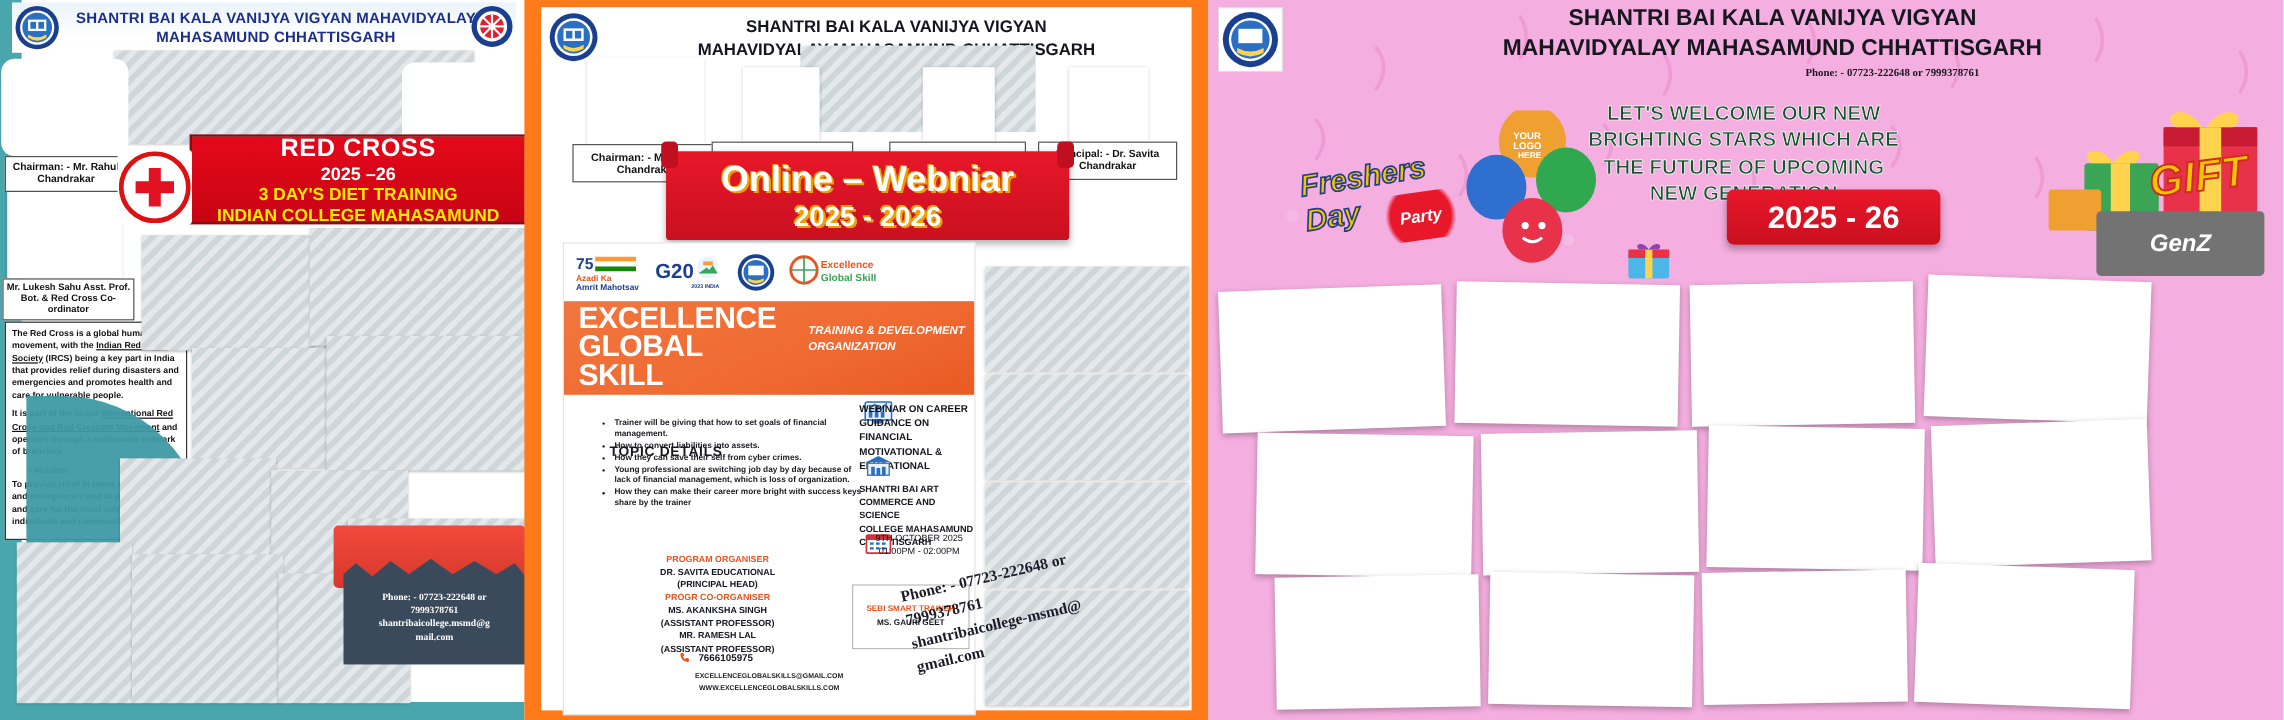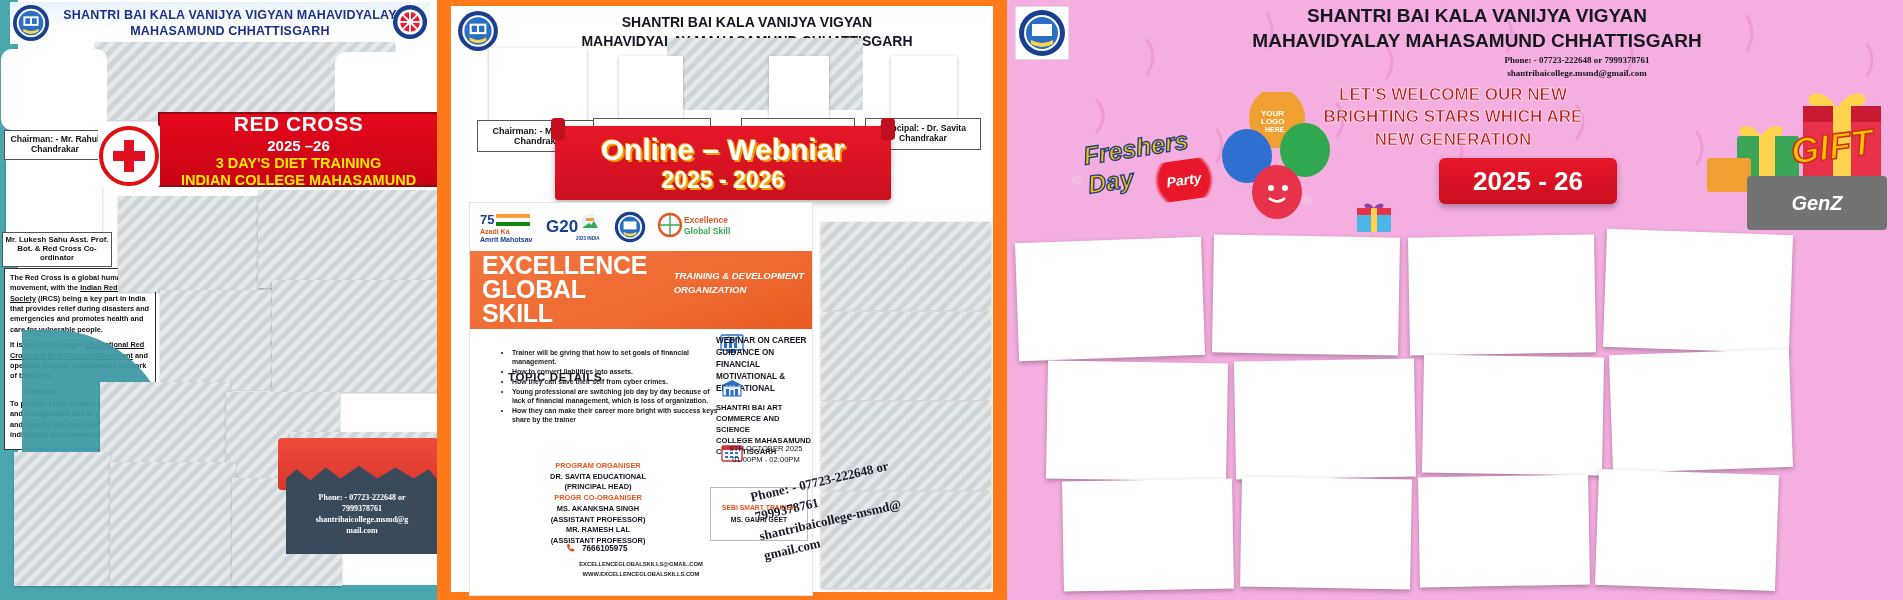--- a/index.html
+++ b/index.html
@@ -150,21 +150,21 @@
   #panel3{left:1007px;top:0;width:896px;height:600px;
      background:#f5aee0;}
   #p3-pat{left:0;top:0;width:896px;height:600px;opacity:.55;}
   #p3-logo{left:8px;top:6px;width:52px;height:52px;background:#fff;border:1px solid #ddd;}
   #p3-title{left:70px;top:4px;width:800px;height:50px;display:flex;flex-direction:column;
      align-items:center;justify-content:center;text-align:center;color:#17171f;
      font-weight:bold;font-size:19px;line-height:1.3;}
   #p3-contact{left:320px;top:54px;width:500px;text-align:center;color:#17171f;
      font-family:"Liberation Serif",serif;font-weight:bold;font-size:9px;line-height:1.45;}
   #p3-welcome{left:286px;top:84px;width:320px;text-align:center;
-     color:#b91c1c;font-weight:bold;font-size:17px;line-height:1.32;
+     color:#14532d;font-weight:bold;font-size:17px;line-height:1.32;
      -webkit-text-stroke:.6px #ffffff;}
   #p3-year{left:432px;top:158px;width:178px;height:46px;
      background:linear-gradient(180deg,#e8172a,#c9101f);border-radius:6px;
      display:flex;align-items:center;justify-content:center;color:#fff;
      font-size:26px;font-weight:bold;box-shadow:0 3px 6px rgba(0,0,0,.3);}
   #p3-freshers{left:78px;top:120px;width:150px;height:78px;
      display:flex;align-items:center;justify-content:center;
      color:#f5c400;font-size:25px;font-weight:bold;font-style:italic;
      transform:rotate(-9deg);-webkit-text-stroke:1.4px #1f3f8c;}
   #p3-party{left:140px;top:160px;width:74px;height:40px;
@@ -476,21 +476,20 @@
       <circle cx="26" cy="26" r="16" fill="#2a6fc4"></circle>
       <rect x="16" y="17" width="20" height="12" fill="#fff"></rect>
       <path d="M15 33 q11 6 22 0 l0 4 q-11 6 -22 0z" fill="#ffd34d"></path>
     </svg>
     <div class="abs" id="p3-title">
       <span>SHANTRI BAI KALA VANIJYA VIGYAN</span>
       <span>MAHAVIDYALAY MAHASAMUND CHHATTISGARH</span>
     </div>
     <div class="abs" id="p3-contact">
       <div>Phone: - 07723-222648 or 7999378761</div>
-      <div>shantribaicollege.msmd@gmail.com</div>
     </div>
 
     <svg class="abs" id="p3-balloons" viewBox="0 0 150 130">
       <ellipse cx="56" cy="26" rx="28" ry="30" fill="#f0a030"></ellipse>
       <ellipse cx="26" cy="64" rx="25" ry="27" fill="#2f6fd0"></ellipse>
       <ellipse cx="84" cy="58" rx="25" ry="27" fill="#2fa84f"></ellipse>
       <ellipse cx="56" cy="100" rx="25" ry="27" fill="#e8324a"></ellipse>
       <text x="40" y="24" font-size="8" fill="#fff" font-family="Liberation Sans" font-weight="bold">YOUR</text>
       <text x="40" y="32" font-size="8" fill="#fff" font-family="Liberation Sans" font-weight="bold">LOGO</text>
       <text x="44" y="40" font-size="7" fill="#fff" font-family="Liberation Sans" font-weight="bold">HERE</text>
@@ -503,20 +502,21 @@
       <rect x="10" y="12" width="34" height="7" fill="#e8324a"></rect>
       <rect x="24" y="12" width="6" height="24" fill="#ffd34d"></rect>
       <path d="M27 12c-5-8-13-4-8 0m8 0c5-8 13-4 8 0" fill="#8e44ad"></path>
     </svg>
     <div class="abs" id="p3-freshers">Freshers Day</div>
     <div class="abs" id="p3-party">Party</div>
 
     <div class="abs" id="p3-welcome">
       <div>LET'S WELCOME OUR NEW</div>
       <div>BRIGHTING STARS WHICH ARE</div>
+      <div>THE FUTURE OF UPCOMING</div>
       <div>NEW GENERATION</div>
     </div>
     <div class="abs" id="p3-year">2025 - 26</div>
 
     <svg class="abs" id="p3-gift" viewBox="0 0 190 130">
       <rect x="96" y="36" width="78" height="86" rx="3" fill="#e8324a"></rect>
       <rect x="96" y="36" width="78" height="16" fill="#c81c34"></rect>
       <rect x="126" y="36" width="18" height="86" fill="#ffd34d"></rect>
       <path d="M128 36c-14-22-36-10-22 0m26 0c14-22 36-10 22 0" fill="#ffd34d"></path>
       <rect x="30" y="66" width="62" height="56" rx="3" fill="#3aa655"></rect>

